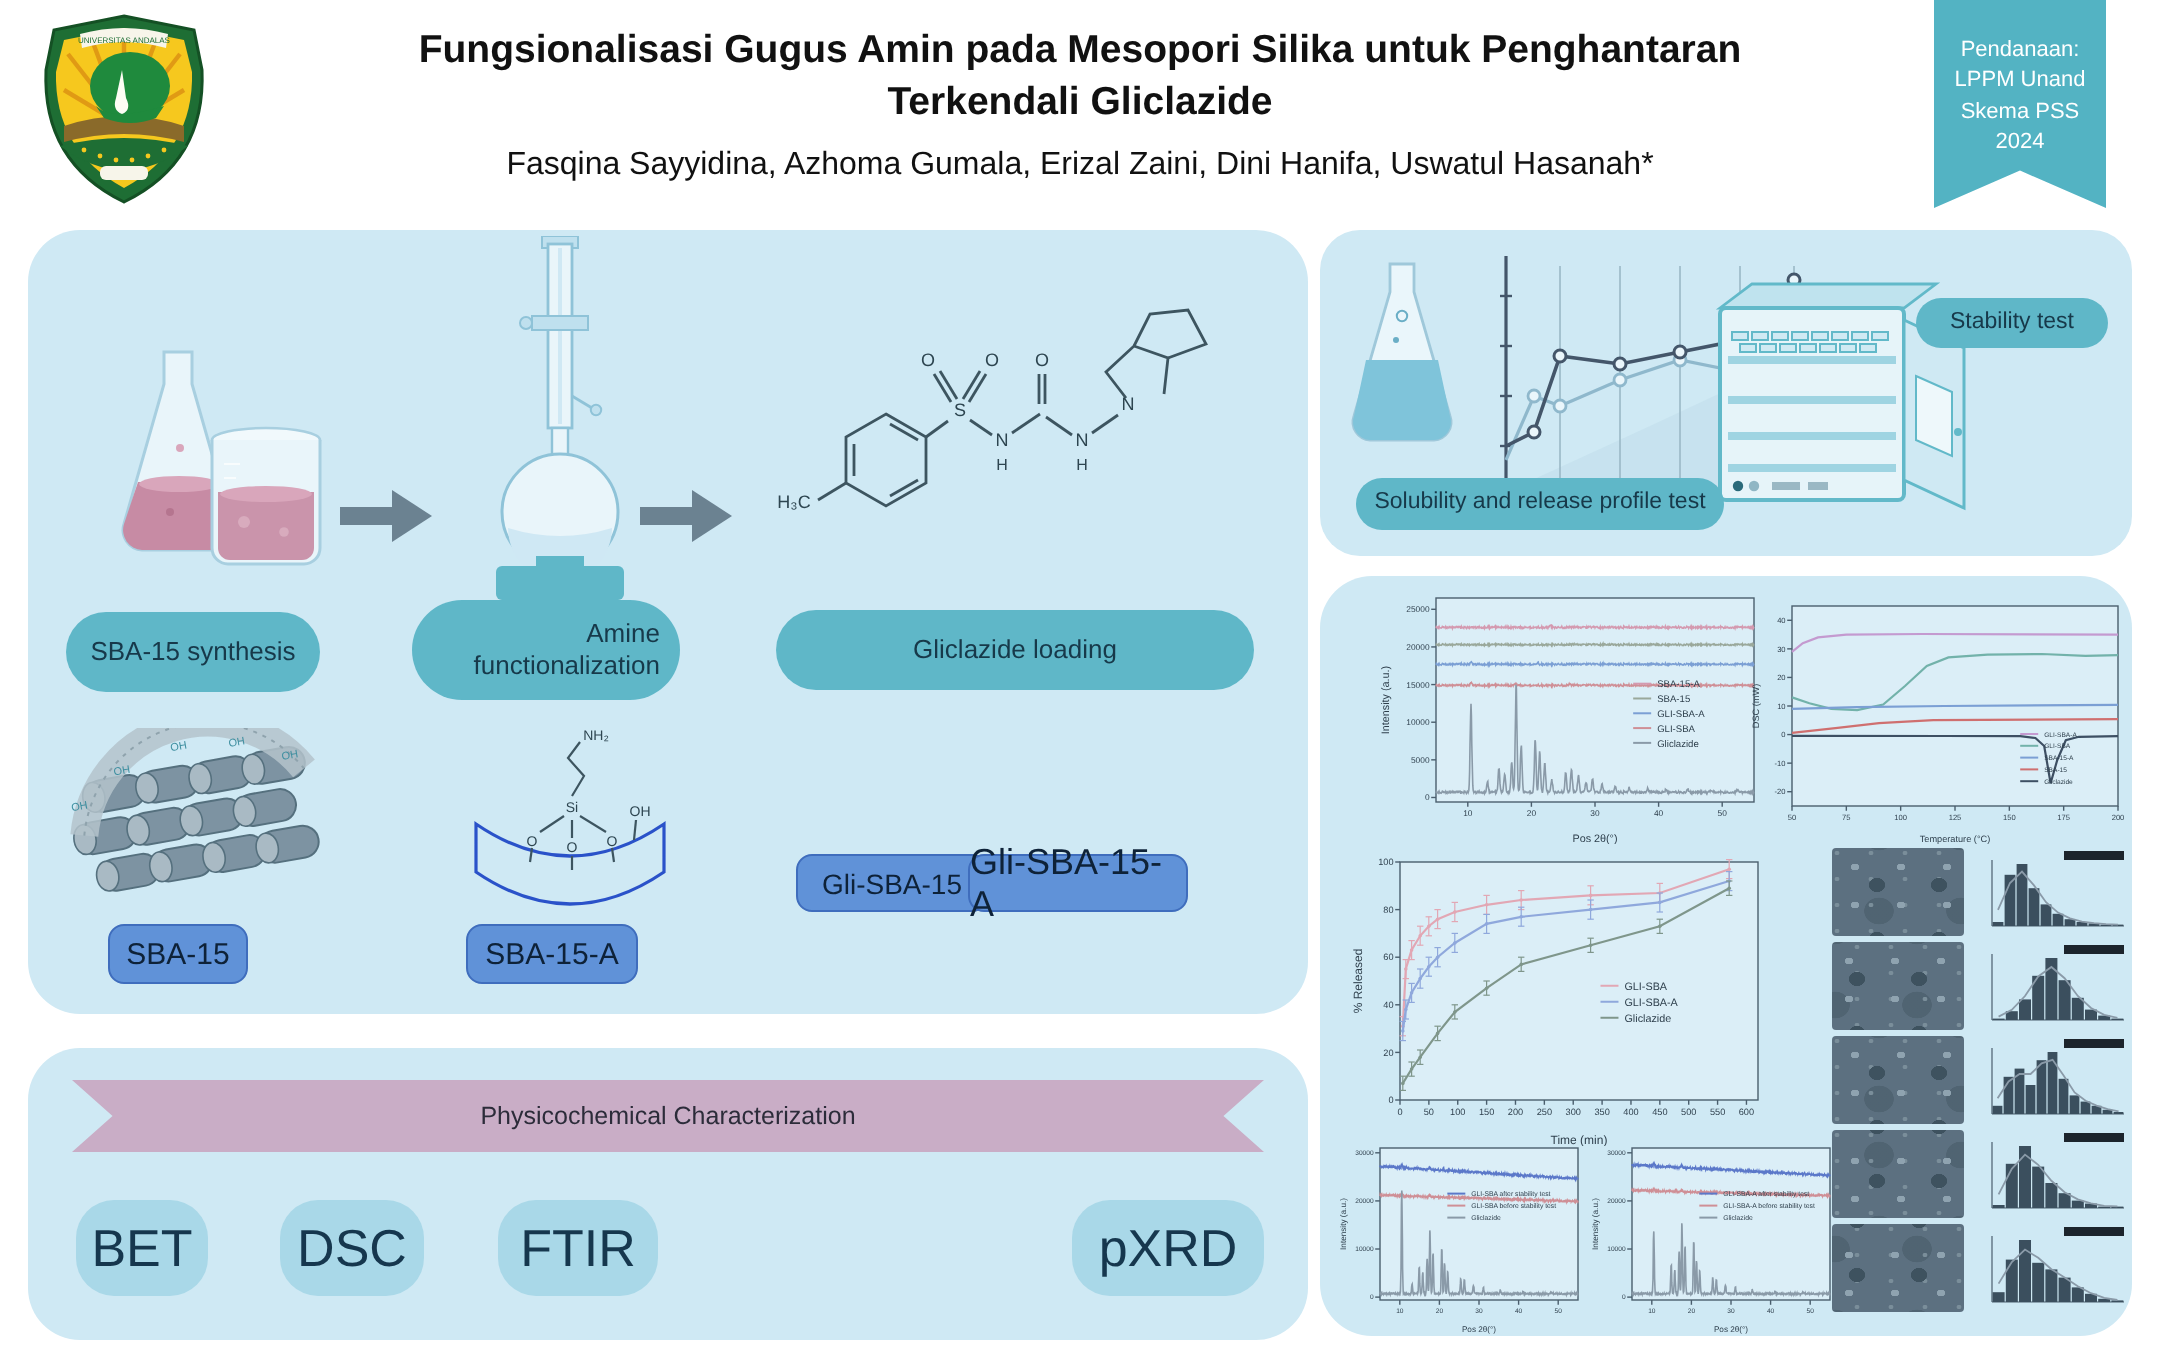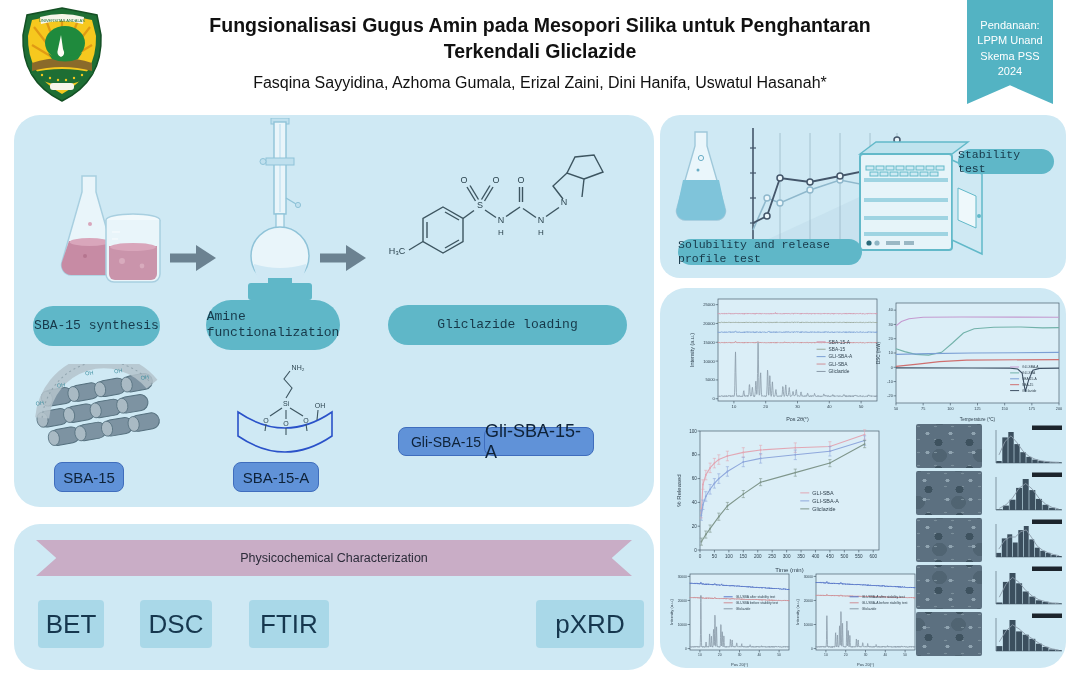--- a/index.html
+++ b/index.html
@@ -1,25 +1,25 @@
 <!DOCTYPE html>
 <html><head>
 <meta charset="utf-8">
 <style>
   html,body{margin:0;padding:0;background:#ffffff;}
   #poster{position:relative;width:1080px;height:675px;background:#ffffff;overflow:hidden;
     font-family:"Liberation Sans","DejaVu Sans",sans-serif;color:#111;}
   .abs{position:absolute;}
   .panel{position:absolute;background:#cfe9f4;border-radius:26px;}
-  .pill{position:absolute;display:flex;align-items:center;justify-content:center;text-align:left;
-    background:#5fb7c8;border-radius:999px;color:#17394a;font-size:13px;line-height:1.2;font-family:Liberation Mono, monospace;}
+  .pill{position:absolute;display:flex;align-items:center;justify-content:center;text-align:right;
+    background:#5fb7c8;border-radius:999px;color:#17394a;font-size:13px;line-height:1.2;}
   .bluebtn{position:absolute;display:flex;align-items:center;justify-content:center;
     background:#6092d8;border:1.5px solid #3f6dbd;border-radius:8px;color:#0e2238;font-size:15px;}
   .method{position:absolute;display:flex;align-items:center;justify-content:center;
-    background:#a9d8e8;border-radius:4px;color:#16374e;font-size:26px;}
+    background:#a9d8e8;border-radius:19px;color:#16374e;font-size:26px;}
   #title{position:absolute;left:115px;right:115px;top:12px;text-align:center;
     font-size:19.5px;font-weight:700;line-height:1.35;}
   #authors{position:absolute;left:115px;right:115px;top:74px;text-align:center;font-size:16px;}
   #funding{position:absolute;left:967px;top:0;width:86px;height:104px;background:#53b3c3;
     clip-path:polygon(0 0,100% 0,100% 100%,50% 82%,0 100%);color:#fff;font-size:11px;
     text-align:center;padding-top:18px;box-sizing:border-box;line-height:1.4;}
   #banner{position:absolute;left:36px;top:540px;width:596px;height:36px;background:#c9adc6;
     clip-path:polygon(0 0,100% 0,96.6% 50%,100% 100%,0 100%,3.4% 50%);
     display:flex;align-items:center;justify-content:center;font-size:12.5px;color:#2c2c3a;}
   .sem{position:absolute;width:66px;height:44px;border-radius:2px;background-color:#5c7080;
@@ -230,21 +230,21 @@
   <div class="bluebtn" style="left:233px;top:462px;width:84px;height:28px">SBA-15-A</div>
 
   <div class="bluebtn" style="left:398px;top:427px;width:94px;height:27px;font-size:14px">Gli-SBA-15</div>
   <div class="bluebtn" style="left:484px;top:427px;width:108px;height:27px;font-size:18px">Gli-SBA-15-A</div>
 
   <div class="panel" style="left:14px;top:524px;width:640px;height:146px"></div>
   <div id="banner">Physicochemical Characterization</div>
   <div class="method" style="left:38px;top:600px;width:66px;height:48px">BET</div>
   <div class="method" style="left:140px;top:600px;width:72px;height:48px">DSC</div>
   <div class="method" style="left:249px;top:600px;width:80px;height:48px">FTIR</div>
-  <div class="method" style="left:536px;top:600px;width:108px;height:48px">pXRD</div>
+  <div class="method" style="left:536px;top:600px;width:96px;height:48px">pXRD</div>
 
   <div class="panel" style="left:660px;top:115px;width:406px;height:163px;border-radius:20px"></div>
 
   <svg class="abs" style="left:665px;top:118px" width="250" height="148" viewBox="0 0 250 148">
     <path d="M30,14 h12 v14 l18,62 a9,9 0 0 1 -8,12 h-32 a9,9 0 0 1 -8,-12 l18,-62 z" fill="#eaf6fb" stroke="#9fc8da" stroke-width="1.4"></path>
     <path d="M18,62 l-6,28 a9,9 0 0 0 8,12 h32 a9,9 0 0 0 8,-12 l-6,-28 z" fill="#7fc4da"></path>
     <circle cx="36" cy="40" r="2.6" fill="none" stroke="#6aaec6" stroke-width="1"></circle>
     <circle cx="33" cy="52" r="1.5" fill="#6aaec6"></circle>
     <polygon points="88,128 235,128 235,60 160,95" fill="#b8d8e6" opacity="0.35"></polygon>
     <line x1="88" y1="10" x2="88" y2="128" stroke="#44566a" stroke-width="1.6"></line>

